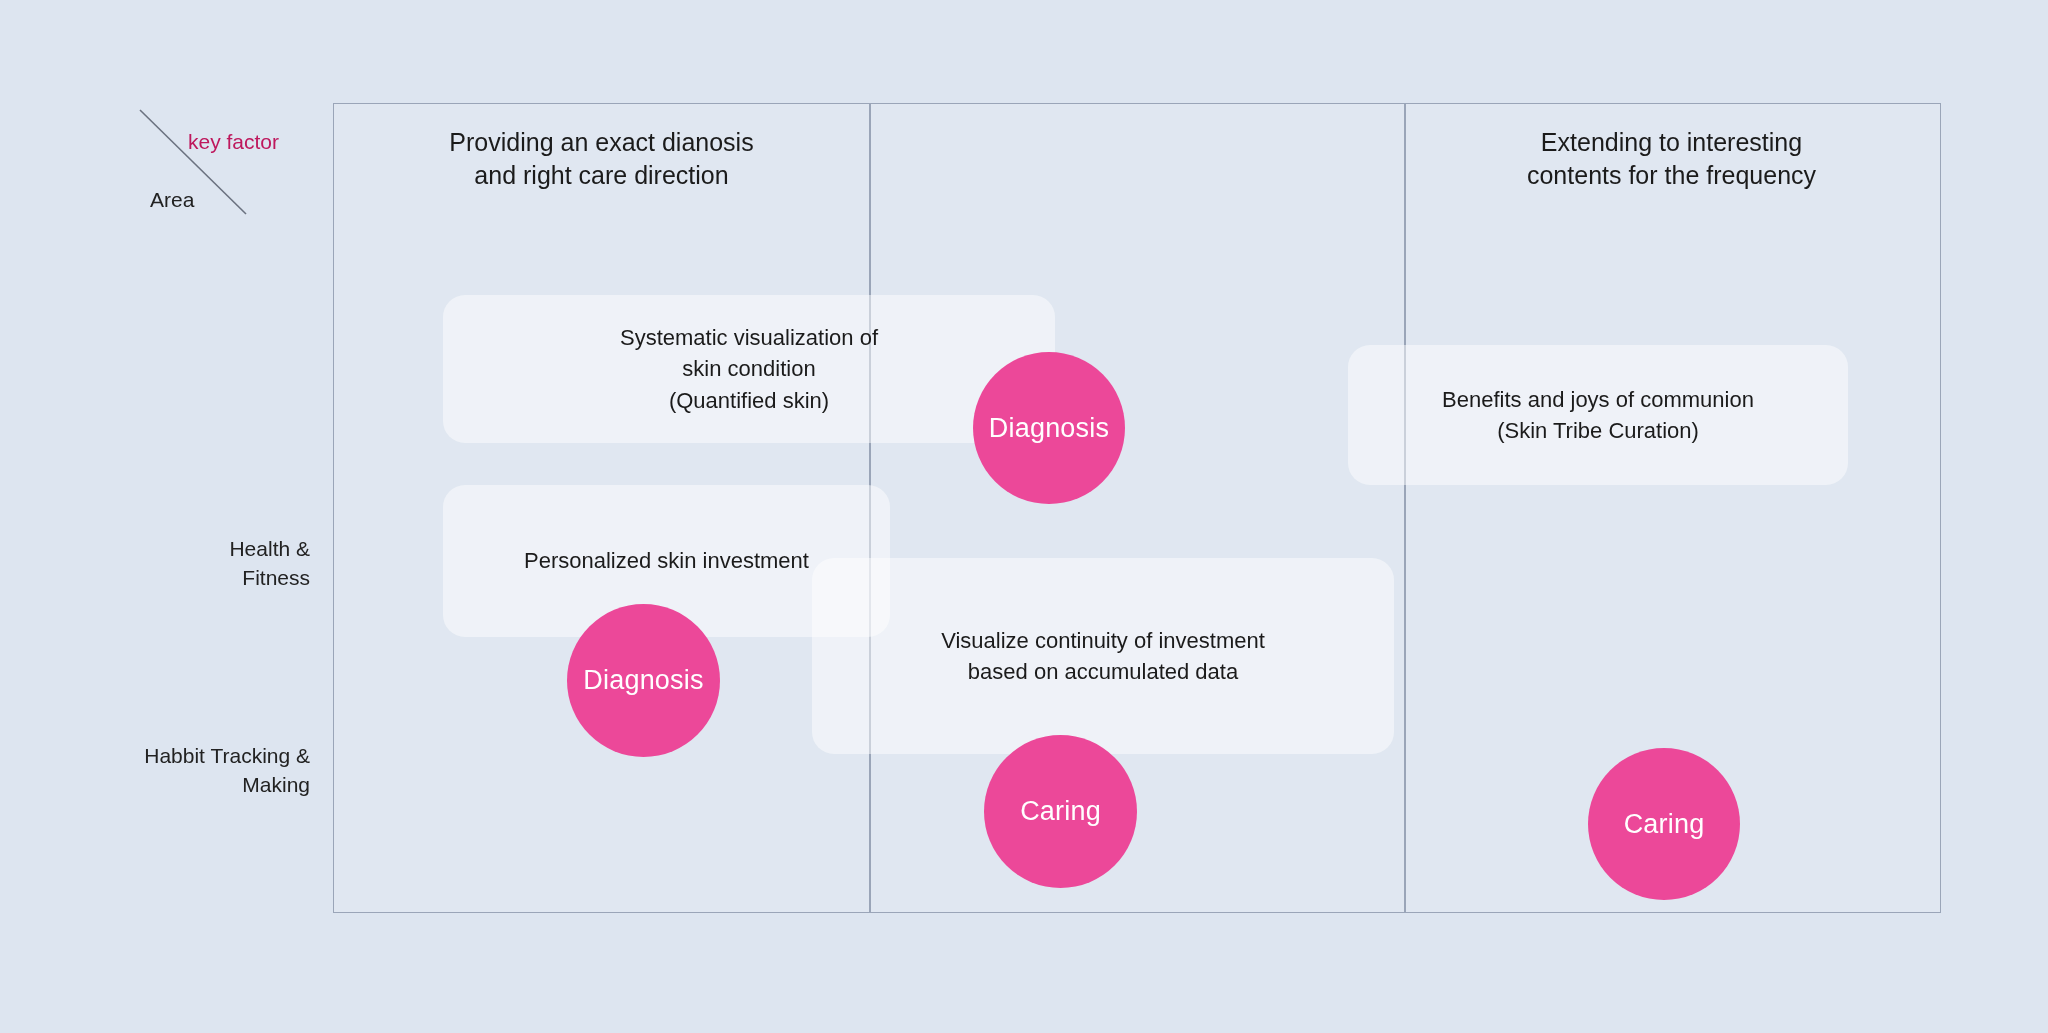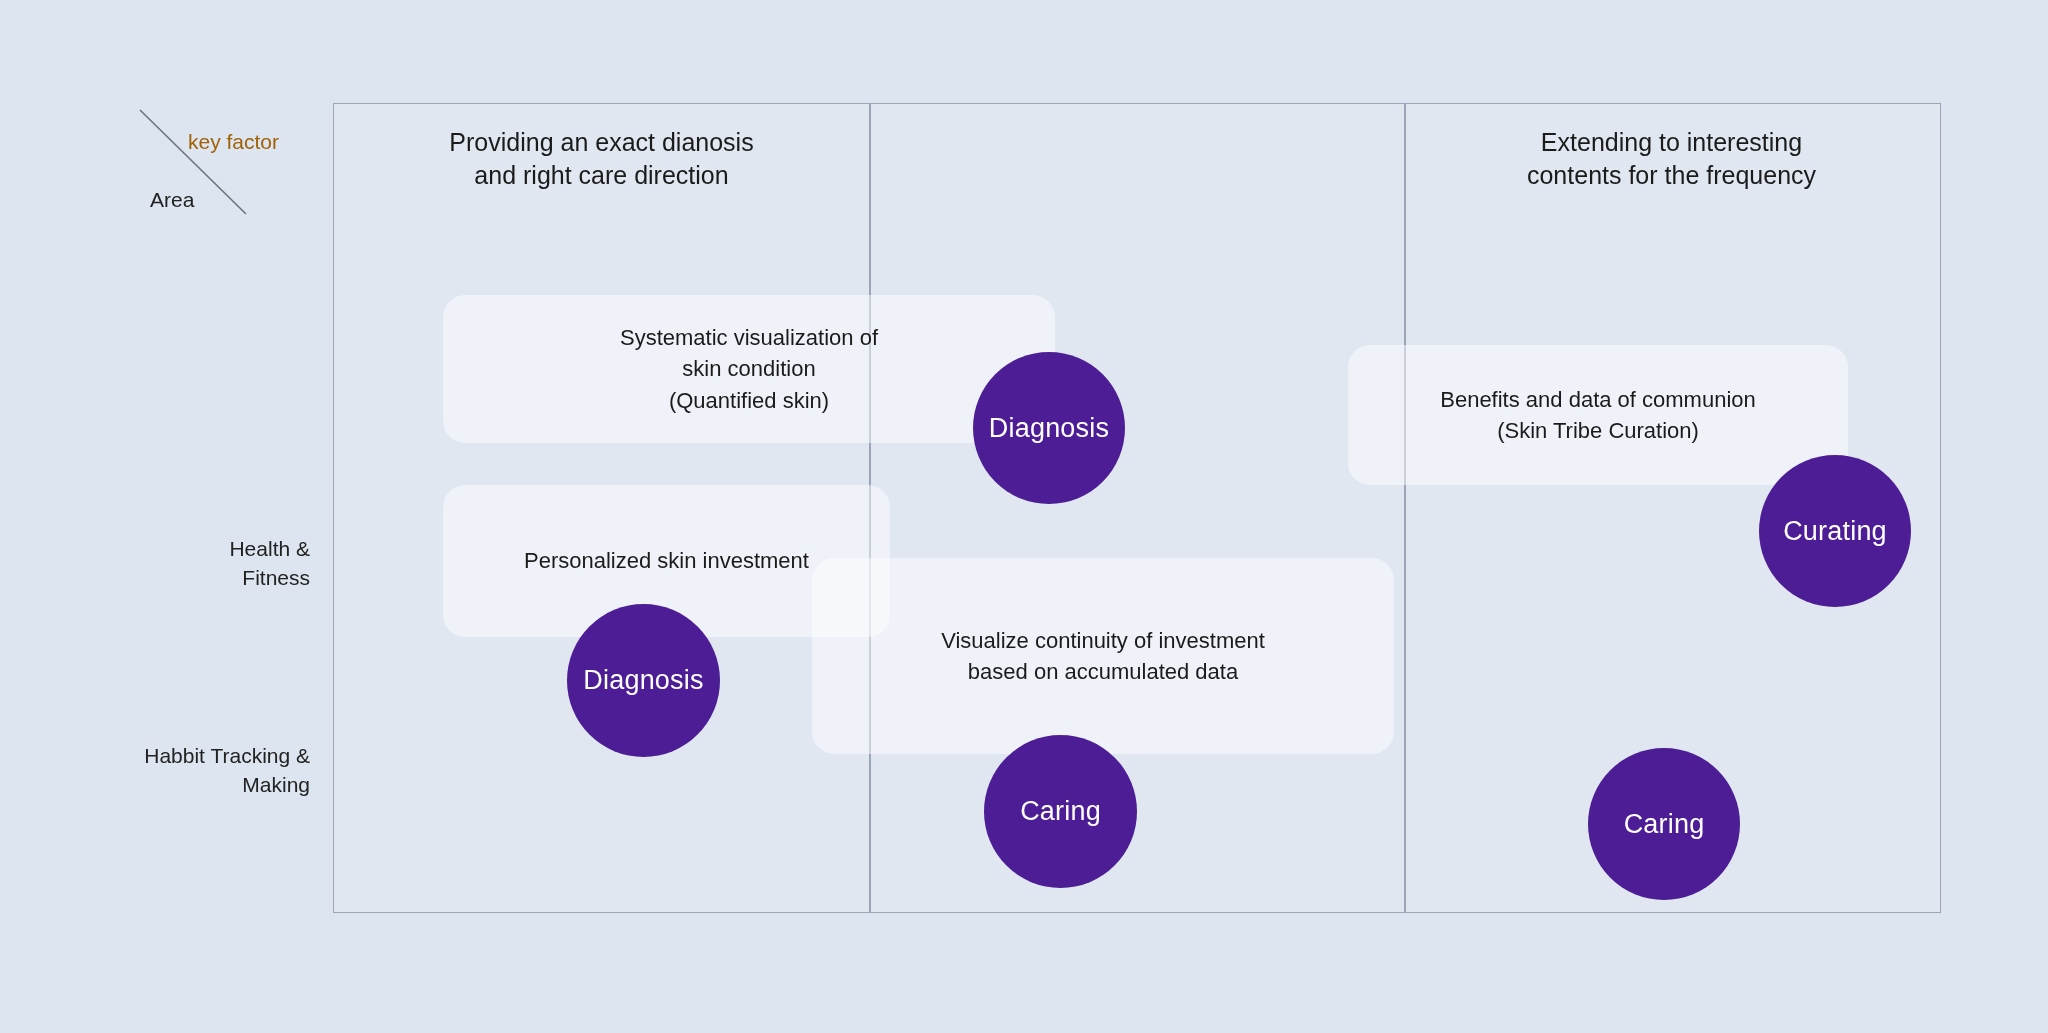--- a/index.html
+++ b/index.html
@@ -29,21 +29,21 @@
     top: 110px;
     width: 190px;
     height: 130px;
   }
   .corner-legend svg { position: absolute; left: 0; top: 0; overflow: visible; }
   .legend-key {
     position: absolute;
     left: 48px;
     top: 20px;
     font-size: 21px;
-    color: #a16207;
+    color: #be185d;
     white-space: nowrap;
   }
   .legend-area {
     position: absolute;
     left: 10px;
     top: 78px;
     font-size: 21px;
     color: #222;
     white-space: nowrap;
   }
@@ -118,21 +118,21 @@
   .card.k0 { left: 443px;  top: 295px; width: 612px; height: 148px; }
   .card.k1 { left: 1348px; top: 345px; width: 500px; height: 140px; }
   .card.k2 { left: 443px;  top: 485px; width: 447px; height: 152px; }
   .card.k3 { left: 812px;  top: 558px; width: 582px; height: 196px; }
   .card.k4 { left: 1238px; top: 700px; width: 394px; height: 152px; }
 
   
   .badge {
     position: absolute;
     border-radius: 50%;
-    background: #4c1d95;
+    background: #ec4899;
     color: #ffffff;
     display: flex;
     align-items: center;
     justify-content: center;
     font-size: 27px;
     letter-spacing: 0.2px;
   }
   .badge.b0 { left: 973px;  top: 352px; width: 152px; height: 152px; }
   .badge.b1 { left: 1759px; top: 455px; width: 152px; height: 152px; }
   .badge.b2 { left: 567px;  top: 604px; width: 153px; height: 153px; }
@@ -163,25 +163,24 @@
 
     <div class="col-header c0">Providing an exact dianosis
 and right care direction</div>
     <div class="col-header c2">Extending to interesting
 contents for the frequency</div>
   </div>
 
   <div class="card k0">Systematic visualization of
 skin condition
 (Quantified skin)</div>
-  <div class="card k1">Benefits and data of communion
+  <div class="card k1">Benefits and joys of communion
 (Skin Tribe Curation)</div>
   <div class="card k2">Personalized skin investment</div>
   <div class="card k3">Visualize continuity of investment
 based on accumulated data</div>
 
   <div class="badge b0">Diagnosis</div>
-  <div class="badge b1">Curating</div>
   <div class="badge b2">Diagnosis</div>
   <div class="badge b3">Caring</div>
   <div class="badge b4">Caring</div>
 
 </div>
 
 </body></html>

